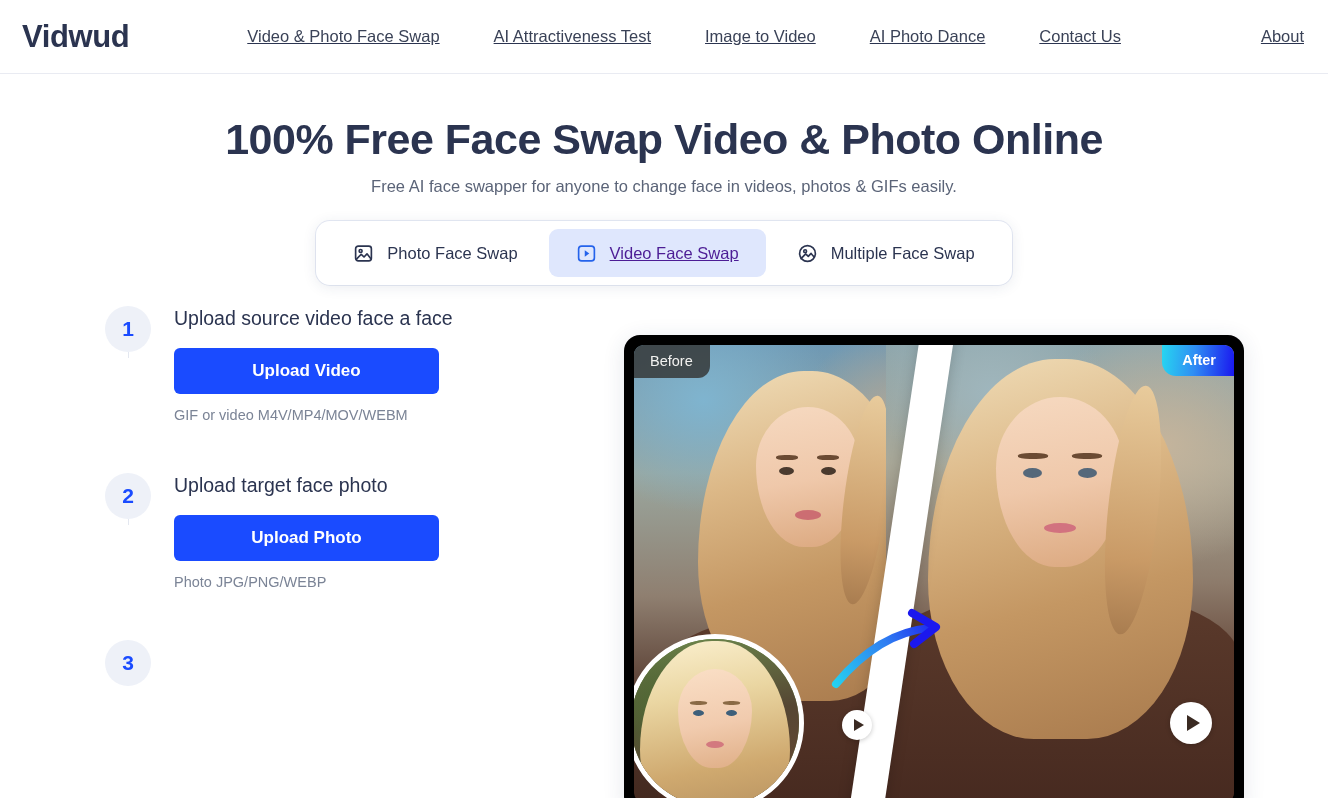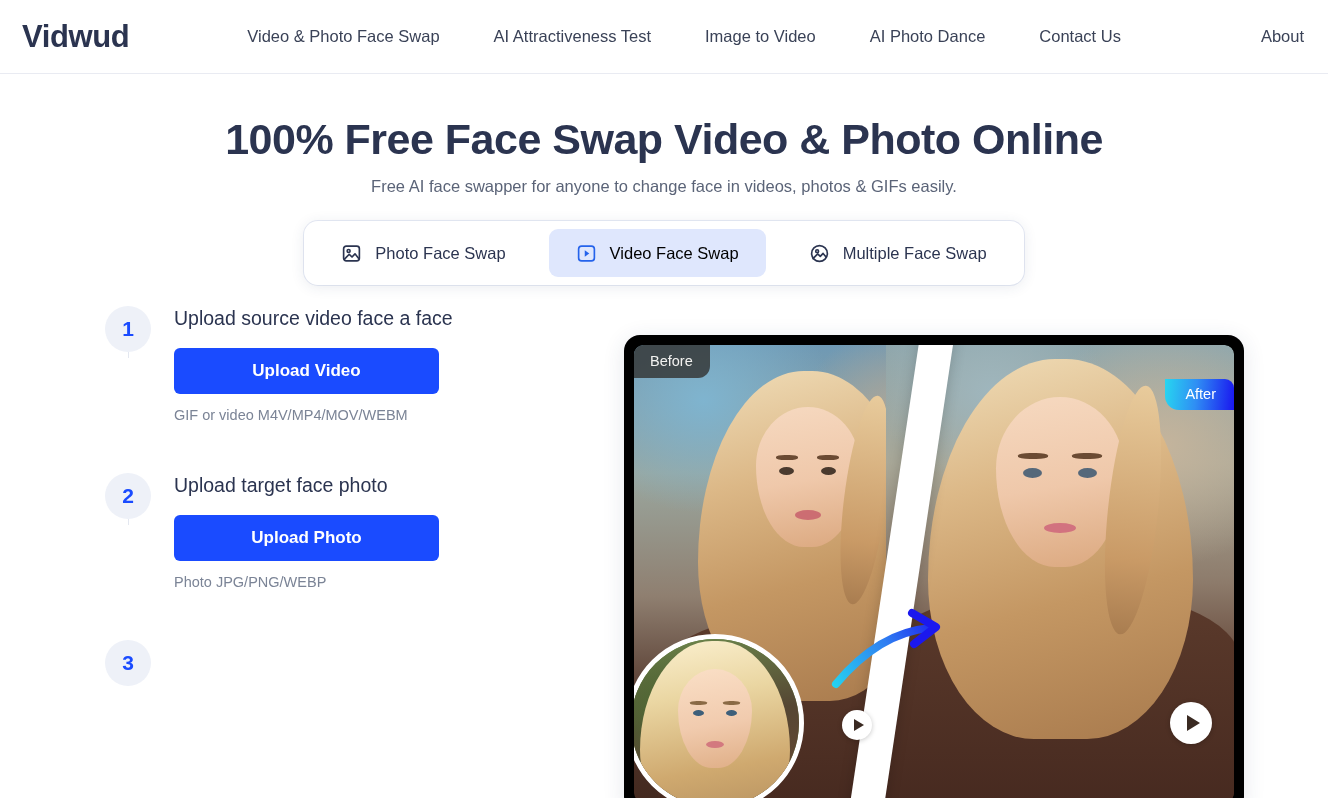--- a/index.html
+++ b/index.html
@@ -37,20 +37,21 @@
     line-height: 1;
     margin-right: 118px;
     white-space: nowrap;
   }
 
   .nav {
     display: flex;
     align-items: center;
     gap: 54px;
     flex: 1;
+    text-decoration: underline;
   }
 
   .nav-item {
     font-size: 16.5px;
     color: #3a4257;
     white-space: nowrap;
     cursor: pointer;
     line-height: 1;
   }
   .nav-item:last-child { margin-left: auto; text-align: center; }
@@ -83,40 +84,41 @@
     margin-top: 25px;
   }
 
   .tabs {
     display: flex;
     align-items: center;
     background: #ffffff;
     border-radius: 14px;
     box-shadow: 0 2px 14px rgba(40, 55, 100, 0.10), 0 0 0 1px rgba(230,234,245,0.9);
     padding: 8px 10px;
-    gap: 16px;
+    gap: 4px;
     height: 64px;
   }
 
   .tab {
     display: flex;
     align-items: center;
     gap: 13px;
     padding: 0 27px;
     height: 48px;
     border-radius: 9px;
     cursor: pointer;
     font-size: 16.5px;
     color: #2b3450;
     white-space: nowrap;
   }
 
   .tab.active {
     background: #dfe7fd;
-    color: #000000;
+    color: #4c1d95;
+    text-decoration: underline;
   }
 
   .tab svg { display: block; flex-shrink: 0; }
 
   
   .content {
     display: flex;
     padding: 0 0 0 0;
     margin-top: 17px;
     position: relative;
@@ -377,25 +379,24 @@
     border-radius: 9px 0 12px 0;
     z-index: 8;
   }
 
   .tag-after {
     position: absolute;
     right: 0; top: 0;
     background: linear-gradient(95deg, #27d6f0 0%, #2f8ef4 45%, #1a17ef 100%);
     color: #ffffff;
     font-size: 14.5px;
-    font-weight: 400;
+    font-weight: 700;
     padding: 7px 18px 8px 20px;
     border-radius: 0 9px 0 14px;
     z-index: 8;
-    margin-top: 34px;
   }
 
   
   .thumb {
     position: absolute;
     left: -8px;
     bottom: -10px;
     width: 178px;
     height: 178px;
     border-radius: 50%;

